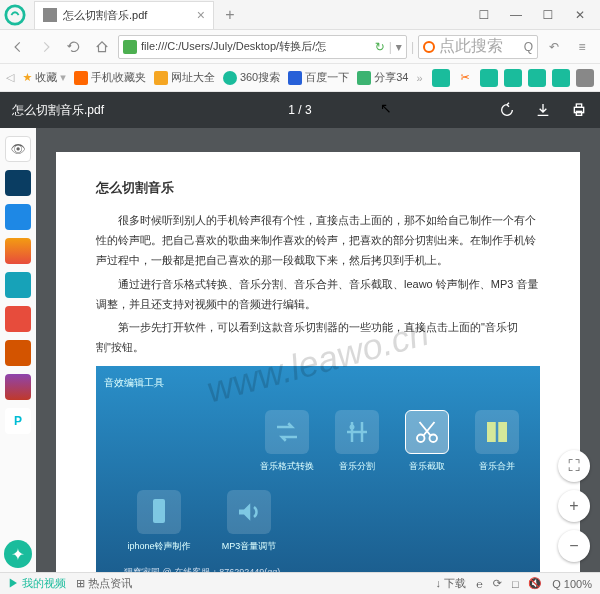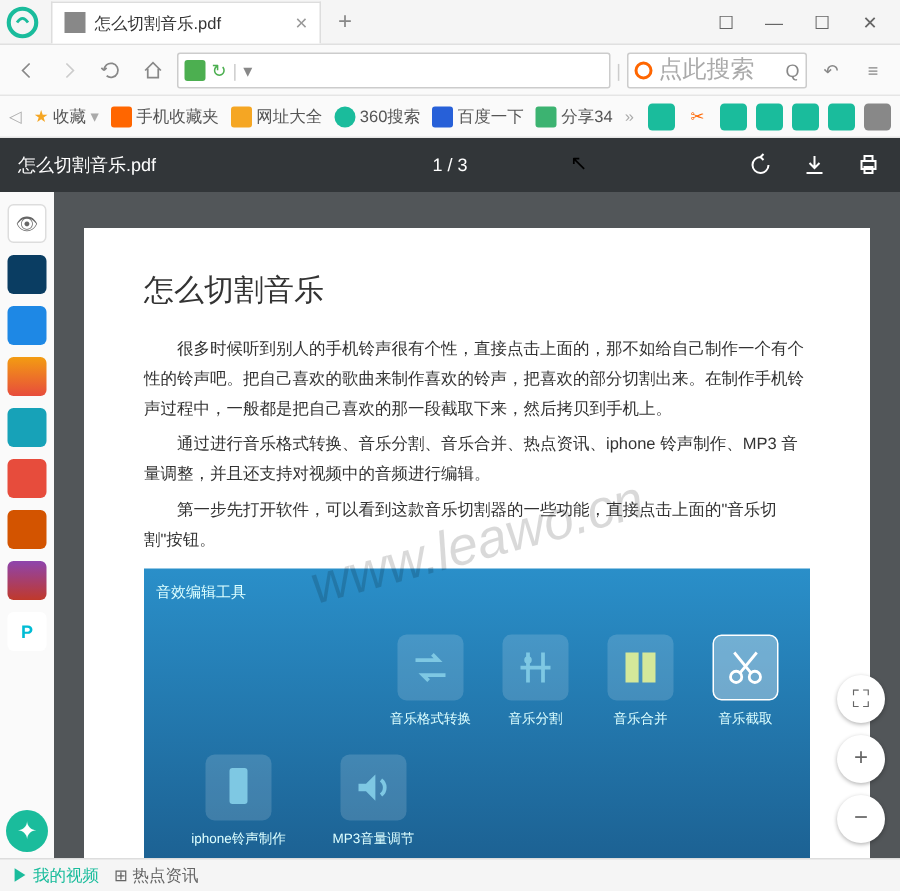--- a/index.html
+++ b/index.html
@@ -30,21 +30,21 @@
 .pdf-toolbar{height:36px;background:#323639;display:flex;align-items:center;padding:0 12px;color:#fff}
 .pdf-title{font-size:12px;color:#fff}
 .pdf-pages{position:absolute;left:50%;transform:translateX(-50%);font-size:12px;color:#fff}
 .pdf-tools{margin-left:auto;display:flex;gap:18px}
 .pdf-tool{width:18px;height:18px;display:flex;align-items:center;justify-content:center;color:#fff}
 .main{display:flex;height:calc(594px - 30px - 34px - 28px - 36px - 22px)}
 .sidebar{width:36px;background:#fafafa;display:flex;flex-direction:column;align-items:center;gap:8px;padding-top:8px}
 .side-icon{width:26px;height:26px;border-radius:4px}
 .content{flex:1;background:#525659;padding:24px 20px 0;overflow:hidden;position:relative}
 .page{background:#fff;width:100%;height:100%;padding:24px 40px;font-size:11px;color:#333;line-height:1.8;position:relative}
-.page h1{font-size:20px;font-weight:normal;margin-bottom:12px}
+.page h1{font-size:13px;font-weight:bold;margin-bottom:12px}
 .page p{text-indent:2em;margin-bottom:4px}
 .app-screenshot{background:linear-gradient(#2a8fc9,#1a5a8a);margin:8px 0;padding:8px;color:#fff;font-size:10px;position:relative}
 .app-header{display:flex;align-items:center;gap:8px;font-size:10px;margin-bottom:8px;color:#dff}
 .app-grid{display:flex;justify-content:flex-end;padding:10px 0}
 .app-item{text-align:center;width:70px}
 .app-item-icon{width:44px;height:44px;margin:0 auto 4px;background:rgba(255,255,255,0.15);border-radius:6px;display:flex;align-items:center;justify-content:center}
 .app-item-icon.selected{background:rgba(255,255,255,0.35);border:1px solid #fff}
 .app-item-label{font-size:9px;color:#dff}
 .app-row2{display:flex;gap:20px;padding:6px 20px}
 .app-footer{font-size:9px;color:#cde;padding:4px 20px}
@@ -96,20 +96,21 @@
         <path d="M4 12a8 8 0 1 1 3 6M4 12l-3-3m3 3l3-3" fill="none" stroke="#888" stroke-width="2"></path>
       </svg>
     </div>
   <div class="nav-btn">
       <svg width="14" height="14" viewBox="0 0 24 24">
         <path d="M3 12l9-9 9 9M6 10v10h12V10" fill="none" stroke="#888" stroke-width="2"></path>
       </svg>
     </div>
   <div class="url-box">
     <div class="url-icon"></div>
+    <span class="url-text">file:///C:/Users/July/Desktop/转换后/怎</span>
     <span style="color:#4CAF50">↻</span>
     <span style="margin:0 4px;color:#ccc">|</span>
     <span style="color:#888">▾</span>
   </div>
   <span style="color:#ccc">|</span>
   <div class="search-box">
     <div class="search-icon"></div>
     <span class="search-text">点此搜索</span>
     <span style="margin-left:auto;color:#888">Q</span>
   </div>
@@ -190,21 +191,21 @@
     <div class="side-icon" style="background:#17a2b8"></div>
     <div class="side-icon" style="background:#e74c3c"></div>
     <div class="side-icon" style="background:#d35400"></div>
     <div class="side-icon" style="background:linear-gradient(#8e44ad,#c0392b)"></div>
     <div class="side-icon" style="background:#fff;color:#00bcd4;display:flex;align-items:center;justify-content:center;font-weight:bold">P</div>
   </div>
   <div class="content">
     <div class="page">
       <h1>怎么切割音乐</h1>
       <p>很多时候听到别人的手机铃声很有个性，直接点击上面的，那不如给自己制作一个有个性的铃声吧。把自己喜欢的歌曲来制作喜欢的铃声，把喜欢的部分切割出来。在制作手机铃声过程中，一般都是把自己喜欢的那一段截取下来，然后拷贝到手机上。</p>
-      <p>通过进行音乐格式转换、音乐分割、音乐合并、热点资讯、iphone 铃声制作、MP3 音量调整，并且还支持对视频中的音频进行编辑。</p>
+      <p>通过进行音乐格式转换、音乐分割、音乐合并、音乐截取、leawo 铃声制作、MP3 音量调整，并且还支持对视频中的音频进行编辑。</p>
       <p>第一步先打开软件，可以看到这款音乐切割器的一些功能，直接点击上面的"音乐切割"按钮。</p>
       <div class="app-screenshot">
         <div class="app-header">
           <span>音效编辑工具</span>
         </div>
         <div class="app-grid">
           <div class="app-item">
               <div class="app-item-icon">
                 <svg width="30" height="30" viewBox="0 0 24 24">
                   <path d="M4 8h12l-3-3m7 11H8l3 3" fill="none" stroke="#7ec8e3" stroke-width="2"></path>
@@ -215,37 +216,37 @@
           <div class="app-item">
               <div class="app-item-icon">
                 <svg width="30" height="30" viewBox="0 0 24 24">
                   <path d="M8 4v16M16 4v16M4 12h16" fill="none" stroke="#7ec8e3" stroke-width="2"></path>
                   <circle cx="8" cy="8" r="2" fill="#7ec8e3"></circle>
                 </svg>
               </div>
               <div class="app-item-label">音乐分割</div>
             </div>
           <div class="app-item">
-              <div class="app-item-icon">
-                <svg width="30" height="30" viewBox="0 0 24 24">
-                  <rect x="4" y="4" width="7" height="16" fill="#d4e89a"></rect>
-                  <rect x="13" y="4" width="7" height="16" fill="#d4e89a"></rect>
-                </svg>
-              </div>
-              <div class="app-item-label">音乐合并</div>
-            </div>
-          <div class="app-item">
               <div class="app-item-icon selected">
                 <svg width="30" height="30" viewBox="0 0 24 24">
                   <circle cx="7" cy="17" r="3" fill="none" stroke="#fff" stroke-width="1.5"></circle>
                   <circle cx="17" cy="17" r="3" fill="none" stroke="#fff" stroke-width="1.5"></circle>
                   <path d="M9 15L18 4M15 15L6 4" stroke="#fff" stroke-width="1.5"></path>
                 </svg>
               </div>
               <div class="app-item-label">音乐截取</div>
+            </div>
+          <div class="app-item">
+              <div class="app-item-icon">
+                <svg width="30" height="30" viewBox="0 0 24 24">
+                  <rect x="4" y="4" width="7" height="16" fill="#d4e89a"></rect>
+                  <rect x="13" y="4" width="7" height="16" fill="#d4e89a"></rect>
+                </svg>
+              </div>
+              <div class="app-item-label">音乐合并</div>
             </div>
         </div>
         <div class="app-row2">
           <div class="app-item">
               <div class="app-item-icon">
                 <svg width="24" height="30" viewBox="0 0 24 30">
                   <rect x="6" y="2" width="12" height="24" rx="2" fill="#7ec8e3"></rect>
                 </svg>
               </div>
               <div class="app-item-label">iphone铃声制作</div>
@@ -271,13 +272,21 @@
       <div class="zoom-btn">−</div>
     </div>
   </div>
 </div>
 
 <div class="fab">✦</div>
 
 <div class="statusbar">
   <span style="color:#1abc9c">▶ <span>我的视频</span></span>
   <span>⊞ <span>热点资讯</span></span>
+  <div class="right">
+    <span>↓ <span>下载</span></span>
+    <span>℮</span>
+    <span>⟳</span>
+    <span>□</span>
+    <span>🔇</span>
+    <span>Q <span>100%</span></span>
+  </div>
 </div>
 
 </body></html>

